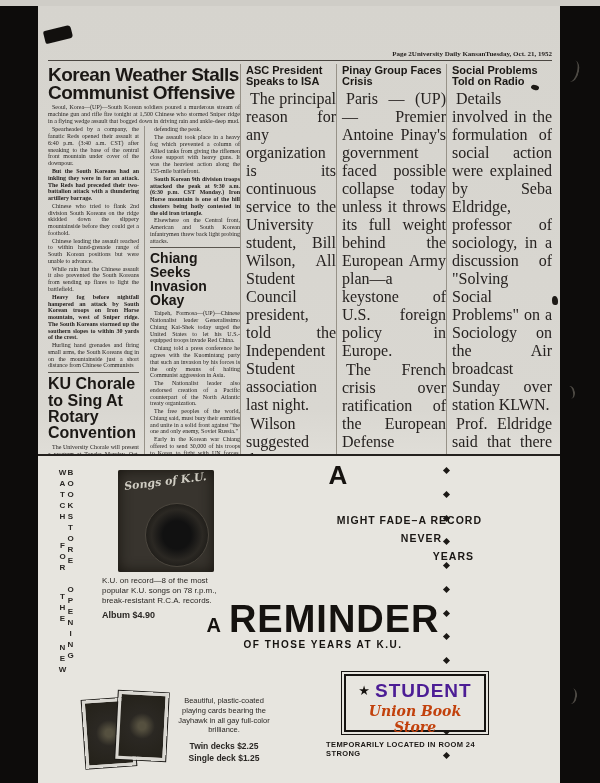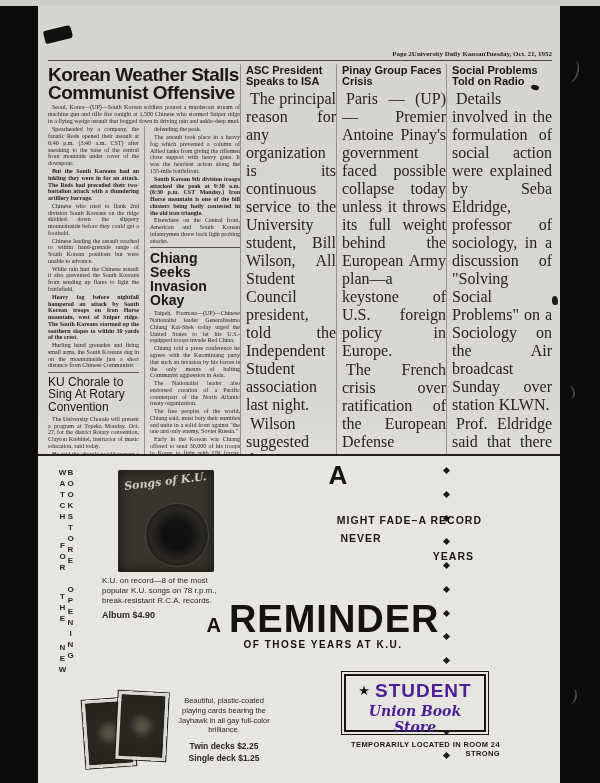--- a/index.html
+++ b/index.html
@@ -25,59 +25,59 @@
   .sub + .sub{border-left:1px solid #979288;padding-left:5px;}
   .sub1{padding-right:5px;}
   .bt p{margin:0 0 1px;text-indent:4px;text-align:justify;}
   .cdouble .bt p{font-size:6px;line-height:1.13;}
   .lede{font-size:6.2px;line-height:1.15;text-align:justify;margin:2px 0 2px;}
   .bp{font-weight:700;}
   h1,h2,h3,h4{margin:0;color:#1b1815;font-family:"Liberation Sans",sans-serif;}
   .h-kor{font-size:19px;line-height:.95;font-weight:700;letter-spacing:-.5px;margin:2px 0 1px;}
   .h-std{font-size:11px;line-height:.98;font-weight:700;margin:1px 0 3px;}
   .h-mid{font-size:14px;line-height:1;font-weight:700;margin:2px 0 3px;}
-  .h-chor{font-size:12px;line-height:1.02;font-weight:400;margin:2px 0 3px;}
+  .h-chor{font-size:16px;line-height:1.02;font-weight:700;margin:2px 0 3px;}
   .hr{border:0;border-top:1px solid #5a564f;margin:3px 0;}
   
   .ad{position:absolute;left:0;top:448px;width:522px;height:329px;background:#e7e5df;
       border-top:2px solid #24211e;}
   .watch{position:absolute;left:20px;top:12px;height:302px;writing-mode:vertical-lr;
       text-orientation:upright;font:700 8px/1 "Liberation Sans",sans-serif;letter-spacing:2px;
       word-spacing:7px;color:#2a2724;}
   .album{position:absolute;left:80px;top:14px;width:96px;height:102px;background:#38342e;
       border-radius:2px;box-shadow:inset 0 0 14px #17140f;}
   .album-script{position:absolute;left:6px;top:5px;font:italic 700 11px "DejaVu Serif",serif;
       color:#cfccc2;transform:rotate(-7deg);}
   .vinyl{position:absolute;right:5px;bottom:5px;width:62px;height:62px;border-radius:50%;
       background:radial-gradient(circle,#111 32%,#2b2823 58%,#0c0b09 100%);border:1px solid #4a453d;}
   .memory{position:absolute;left:172px;top:4px;width:256px;display:flex;align-items:baseline;
       justify-content:center;gap:10px;color:#15120f;}
   .mem-a{font:700 26px "Liberation Sans",sans-serif;}
   .mem-w{font:700 44px/1 "Liberation Sans",sans-serif;letter-spacing:1px;}
   .fade{position:absolute;left:242px;top:56px;width:202px;text-align:right;
       font:700 10.5px/1.7 "Liberation Sans",sans-serif;letter-spacing:1px;color:#1a1714;}
-  .fade .f1{margin-right:40px;text-align:center;} .fade .f2{margin-right:8px;}
+  .fade .f1{margin-right:40px;} .fade .f2{margin-right:8px;}
   .record-copy{position:absolute;left:64px;top:120px;width:120px;
       font:8px/1.25 "Liberation Sans",sans-serif;color:#2a2724;}
   .album-price{margin-top:4px;font:700 9px "Liberation Sans",sans-serif;}
   .reminder{position:absolute;left:150px;top:144px;width:270px;text-align:center;color:#15120f;}
   .rem-row{display:flex;align-items:baseline;justify-content:center;gap:8px;}
   .rem-a{font:700 20px "Liberation Sans",sans-serif;}
   .rem-w{font:700 38px/1 "Liberation Sans",sans-serif;letter-spacing:1px;}
   .rem-sub{font:700 10px "Liberation Sans",sans-serif;letter-spacing:1.5px;margin-top:1px;}
   .diamonds{position:absolute;left:406px;top:12px;height:290px;display:flex;flex-direction:column;
       justify-content:space-between;align-items:center;}
   .dia{width:5px;height:5px;background:#1c1916;transform:rotate(45deg);}
   .store-box{position:absolute;left:306px;top:218px;width:138px;height:54px;border:2px solid #171412;
       outline:1px solid #171412;outline-offset:2px;background:#e7e5df;text-align:center;}
   .store-row{display:flex;align-items:center;justify-content:center;gap:5px;margin-top:4px;}
   .store-star{font-size:13px;color:#15120f;}
   .store-name{font:700 19px "Liberation Sans",sans-serif;letter-spacing:1px;color:#4c1d95;}
-  .store-script{font:italic 700 14px "DejaVu Serif",serif;color:#4c1d95;margin-top:1px;}
-  .located{position:absolute;left:288px;top:284px;width:174px;text-align:right;
+  .store-script{font:italic 700 14px "DejaVu Serif",serif;color:#c2410c;margin-top:1px;}
+  .located{position:absolute;left:288px;top:284px;width:174px;text-align:left;
       font:700 7.5px "Liberation Sans",sans-serif;letter-spacing:.4px;color:#1a1714;}
   .cards{position:absolute;left:46px;top:234px;width:88px;height:84px;}
   .card{position:absolute;width:44px;height:62px;border:3px solid #d9d7d1;box-shadow:0 0 0 1px #1a1815;
       background:radial-gradient(circle at 50% 50%,#55503f 10%,#2b2823 34%,#242119 100%);}
   .card1{left:0;top:9px;transform:rotate(-4deg);}
   .card2{left:33px;top:2px;transform:rotate(3deg);}
   .cards-copy{position:absolute;left:140px;top:240px;width:92px;
       font:7.5px/1.3 "Liberation Sans",sans-serif;color:#2a2724;text-align:center;}
   .prices{margin-top:5px;font:700 8.5px/1.45 "Liberation Sans",sans-serif;}
   

